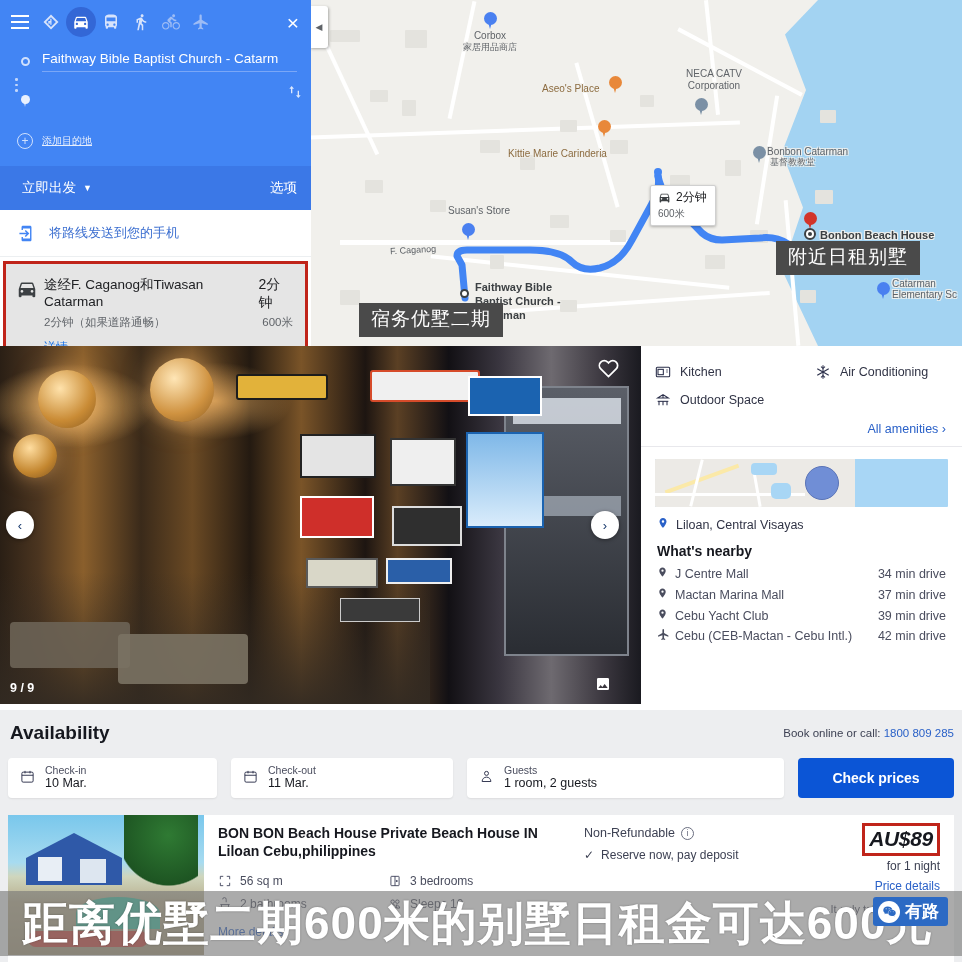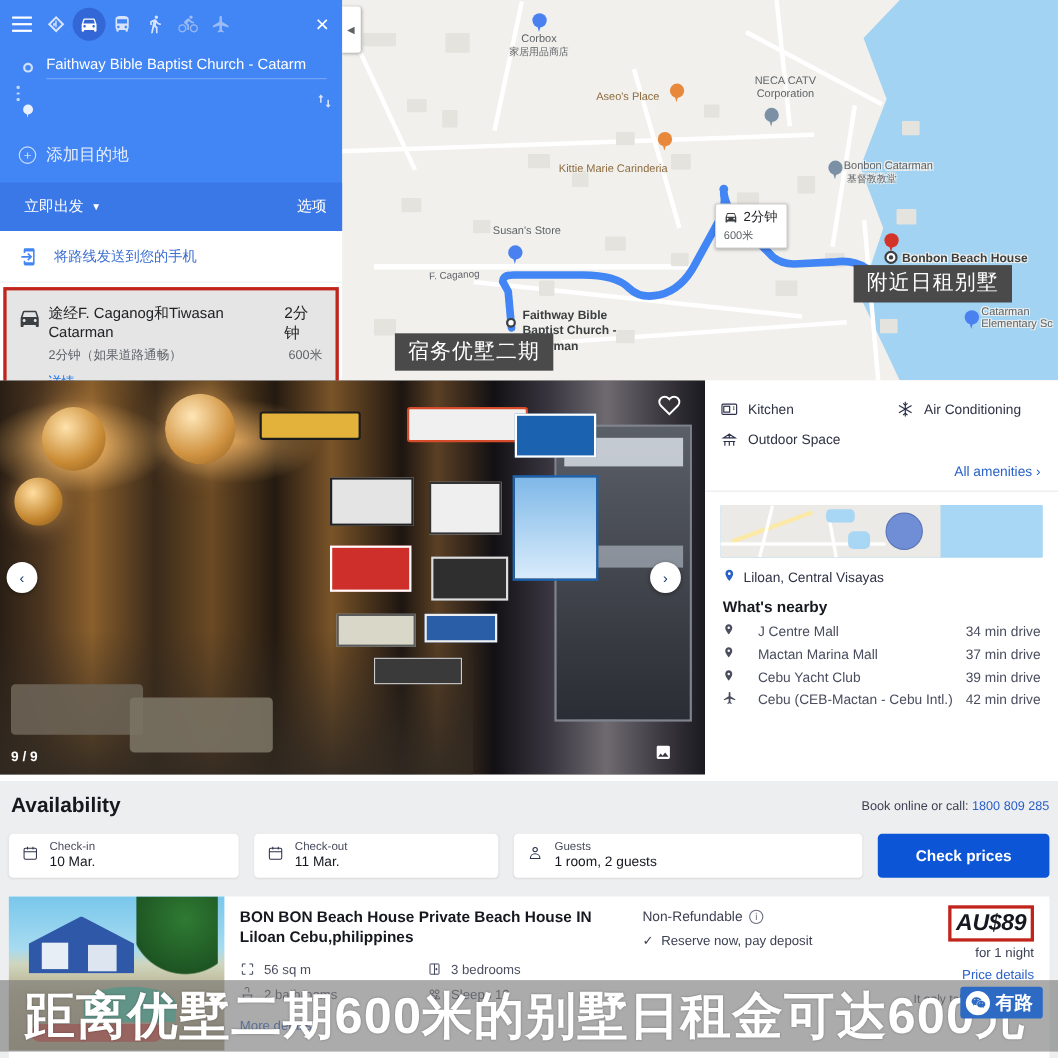--- a/index.html
+++ b/index.html
@@ -107,21 +107,21 @@
   .dots-vert { position:absolute; left:15px; top:34px; display:flex; flex-direction:column; gap:3px;}
   .dots-vert i{display:block;width:2.5px;height:2.5px;border-radius:50%;background:#c3d7fb;}
   .dir-input {
     flex:1; color:#fff; font-size:13.5px; border-bottom:1px solid #7aa7f7;
     padding-bottom:5px; white-space:nowrap; overflow:hidden; text-overflow:clip;
   }
   .plus-circ {
     width:16px;height:16px;border-radius:50%;border:1.5px solid #cfe0fd; color:#cfe0fd;
     display:flex;align-items:center;justify-content:center;font-size:12px;line-height:1;
   }
-  .add-dest { color:#e6eefc; font-size:15px; }
+  .add-dest { color:#e6eefc; font-size:10px;text-decoration:underline; }
   .swap-btn { position:absolute; right:8px; top:40px; color:#dde8fd; font-size:15px;}
 
   .dir-depart {
     background:#3b78e7; height:44px; display:flex; align-items:center;
     padding:0 14px 0 22px; color:#fff; font-size:13.5px; justify-content:space-between;
   }
   .depart-left{display:flex;align-items:center;gap:7px;}
   .caret-d{font-size:9px;}
   .send-phone {
     height:47px; display:flex; align-items:center; gap:14px; padding:0 0 0 18px;
@@ -176,21 +176,21 @@
   .mm-land{position:absolute;left:0;top:0;width:200px;height:48px;background:#eceae6;}
   .mm-road{position:absolute;background:#fff;}
   .mm-hl{position:absolute;background:#fbe9a8;}
   .mm-dot{position:absolute;left:150px;top:7px;width:34px;height:34px;border-radius:50%;background:#5b7fd4;opacity:.85;border:1px solid #415fae;}
   .mm-water2{position:absolute;background:#a8d6f5;}
   .loc-line{display:flex;align-items:center;gap:7px;padding:8px 0 0 16px;font-size:12.5px;color:#303345;}
   .loc-line .pinico{color:#2a61c8;font-size:13px;}
   .nearby-h{font-weight:bold;font-size:14px;color:#16181f;padding:9px 0 4px 16px;}
   .nb-row{display:flex;align-items:center;padding:2px 16px 2px 16px;font-size:12.5px;color:#4a4d5e;}
   .nb-ico{width:18px;color:#4a4d5e;font-size:12px;}
-  .nb-name{flex:1;margin-left:14px;}
+  .nb-name{flex:1;}
   .nb-time{color:#4a4d5e;}
 
   
   .avail{position:absolute;left:0;top:710px;width:962px;height:252px;background:#edeef0;}
   .avail-head{display:flex;align-items:center;justify-content:space-between;padding:12px 8px 0 10px;}
   .avail-title{font-size:19px;font-weight:bold;color:#16181f;}
   .avail-call{font-size:11.5px;color:#3d4153;}
   .avail-call b{color:#2a61c8;font-weight:normal;}
   .avail-fields{display:flex;gap:14px;padding:14px 8px 0 8px;align-items:stretch;}
   .fld{background:#fff;border-radius:4px;height:40px;display:flex;align-items:center;gap:10px;padding:0 12px;box-shadow:0 1px 2px rgba(0,0,0,.08);}

